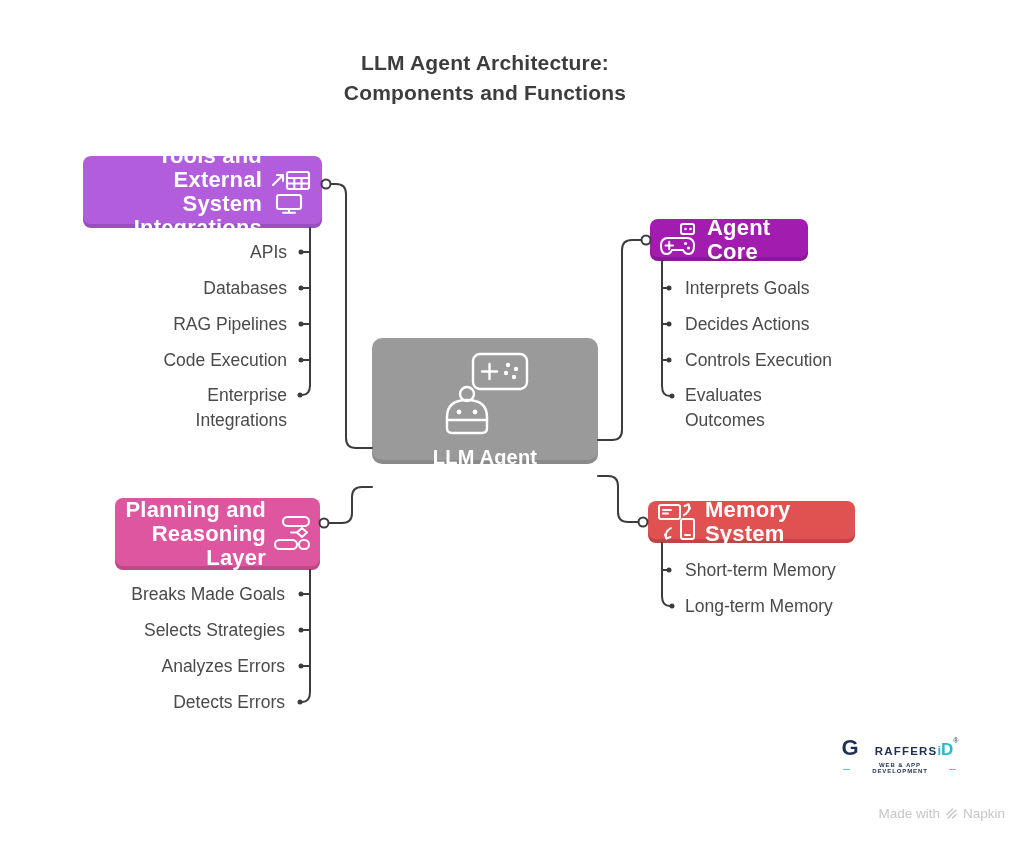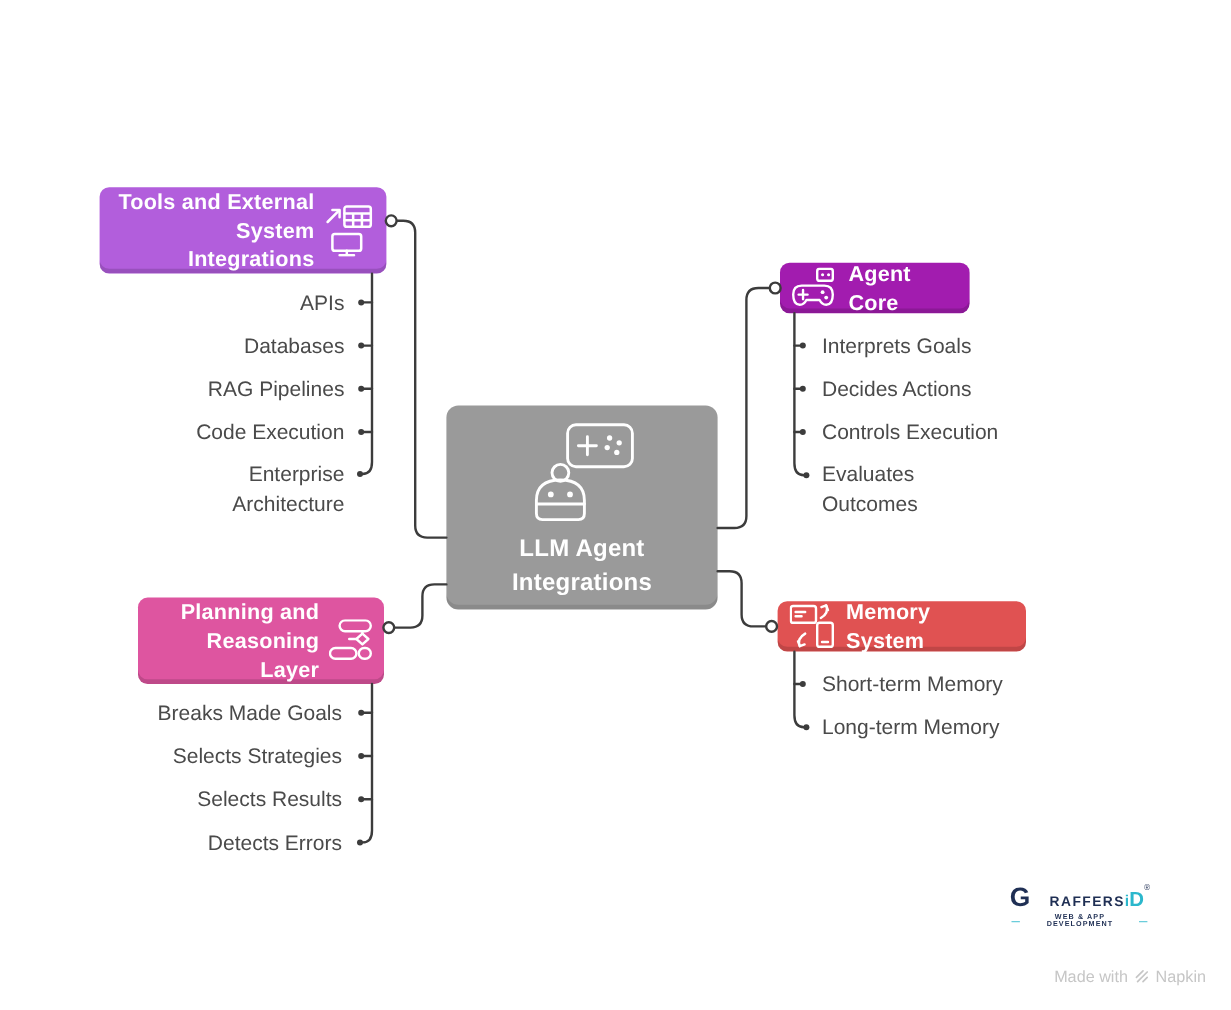--- a/index.html
+++ b/index.html
@@ -8,29 +8,29 @@
     font-family:"Liberation Sans", sans-serif;
   }
   .title{
     position:absolute;left:235px;top:48px;width:500px;text-align:center;
     font-size:21px;line-height:30px;font-weight:bold;color:#3d3d3d;letter-spacing:.2px;
   }
   .node{
     position:absolute;display:flex;align-items:center;border-radius:8px;
     box-shadow:inset 0 -4px 0 rgba(0,0,0,0.14);color:#fff;z-index:2;box-sizing:border-box;
   }
-  .node .lbl{font-size:18px;line-height:24px;font-weight:bold;letter-spacing:.2px;}
+  .node .lbl{font-size:22px;line-height:24px;font-weight:bold;letter-spacing:.2px;}
   .node-tools{left:83px;top:156px;width:239px;height:72px;justify-content:flex-end;padding:0 10px 0 8px;gap:8px;}
   .node-tools .lbl{text-align:right;}
   .node-planning{left:115px;top:498px;width:205px;height:72px;padding:0 10px 0 8px;gap:8px;}
   .node-planning .lbl{text-align:right;}
   .node-agent{left:650px;top:219px;width:158px;height:42px;padding:0 10px;gap:9px;}
   .node-memory{left:648px;top:501px;width:207px;height:42px;padding:0 10px;gap:9px;}
   .center-node{
-    position:absolute;left:372px;top:338px;width:226px;height:170px;border-radius:10px;
+    position:absolute;left:372px;top:338px;width:226px;height:126px;border-radius:10px;
     display:flex;flex-direction:column;align-items:center;padding-top:13px;box-sizing:border-box;
     box-shadow:inset 0 -4px 0 rgba(0,0,0,0.10);z-index:2;
   }
   .center-node .lbl{font-size:20px;line-height:29px;font-weight:bold;color:#fff;text-align:center;margin-top:6px;letter-spacing:.2px;}
   .item{
     position:absolute;font-size:17.5px;line-height:25px;color:#4a4a4a;z-index:3;
   }
   .item.right{text-align:right;white-space:nowrap;}
   .item.left{text-align:left;white-space:nowrap;}
   .item.wrap{white-space:normal;}
@@ -51,41 +51,45 @@
     position:absolute;right:21px;top:806px;display:flex;align-items:center;gap:5px;
     font-size:13.5px;color:#c6c6c6;z-index:2;
   }
   .icon{flex:0 0 auto;display:block;}
 </style>
 </head>
 <body>
 
 <div id="canvas">
 
+  <div class="title">
+    <div>LLM Agent Architecture:</div>
+    <div>Components and Functions</div>
+  </div>
 
   <div class="node node-tools" style="background: rgb(178, 94, 220);">
     <div class="lbl">
       <div>Tools and External</div>
       <div>System Integrations</div>
     </div>
     <svg class="icon" width="42" height="44" viewBox="0 0 42 44" fill="none" stroke="#fff" stroke-width="2.1" stroke-linecap="round" stroke-linejoin="round">
       <path d="M3 15 L12 6"></path>
         <path d="M7 5 h6 v6"></path>
       <rect x="17" y="2" width="22" height="17" rx="2"></rect>
       <path d="M17 8 H39 M24.3 8 V19 M31.6 8 V19 M17 13.5 H39"></path>
       <rect x="7" y="25" width="24" height="14" rx="2"></rect>
       <path d="M19 39 V42 M13 42.8 H25"></path>
     </svg>
   </div>
 
   <div class="item right" style="right:739px;top:240px;">APIs</div>
   <div class="item right" style="right:739px;top:276px;">Databases</div>
   <div class="item right" style="right:739px;top:312px;">RAG Pipelines</div>
   <div class="item right" style="right:739px;top:348px;">Code Execution</div>
-  <div class="item right wrap" style="right:739px;top:383px;width:150px;">Enterprise Architecture</div>
+  <div class="item right wrap" style="right:739px;top:383px;width:150px;">Enterprise Integrations</div>
 
   <div class="center-node" style="background: rgb(154, 154, 154);">
     <svg class="icon" width="90" height="86" viewBox="0 0 90 86" fill="none" stroke="#fff" stroke-width="2.4" stroke-linecap="round" stroke-linejoin="round">
       <rect x="33" y="3" width="54" height="35" rx="7"></rect>
       <path d="M42 20.5 H57 M49.5 13 V28"></path>
       <circle cx="68" cy="14" r="2.2" fill="#fff" stroke="none"></circle>
       <circle cx="76" cy="18" r="2.2" fill="#fff" stroke="none"></circle>
       <circle cx="66" cy="22" r="2.2" fill="#fff" stroke="none"></circle>
       <circle cx="74" cy="26" r="2.2" fill="#fff" stroke="none"></circle>
       <circle cx="27" cy="43" r="7"></circle>
@@ -146,21 +150,21 @@
       <polygon points="28,12 33,16.5 28,21 23,16.5"></polygon>
       <path d="M23 16.5 h-6"></path>
       <rect x="1" y="24" width="22" height="9" rx="4.5"></rect>
       <path d="M26 28.5 h9" stroke-width="6" stroke-linecap="round" fill="none" opacity="0.001"></path>
       <rect x="25" y="24" width="10" height="9" rx="4.5"></rect>
     </svg>
   </div>
 
   <div class="item right" style="right:741px;top:582px;">Breaks Made Goals</div>
   <div class="item right" style="right:741px;top:618px;">Selects Strategies</div>
-  <div class="item right" style="right:741px;top:654px;">Selects Results</div>
+  <div class="item right" style="right:741px;top:654px;">Analyzes Errors</div>
   <div class="item right" style="right:741px;top:690px;">Detects Errors</div>
 
   <svg id="wires" width="1026" height="842" viewBox="0 0 1026 842" fill="none" stroke="#3c3c3c" stroke-width="2" stroke-linecap="round" stroke-linejoin="round">
 
     <path d="M330 184 H336 Q346 184 346 194 V438 Q346 448 356 448 H372"></path>
 
     <path d="M598 440 H612 Q622 440 622 430 V250 Q622 240 632 240 H641"></path>
 
     <path d="M598 476 H608 Q618 476 618 486 V512 Q618 522 628 522 H638"></path>
 

